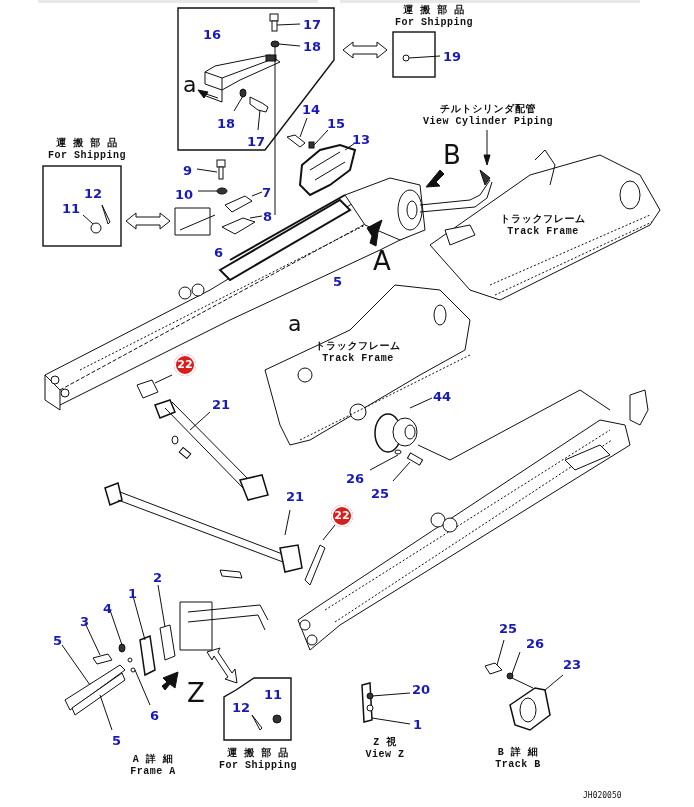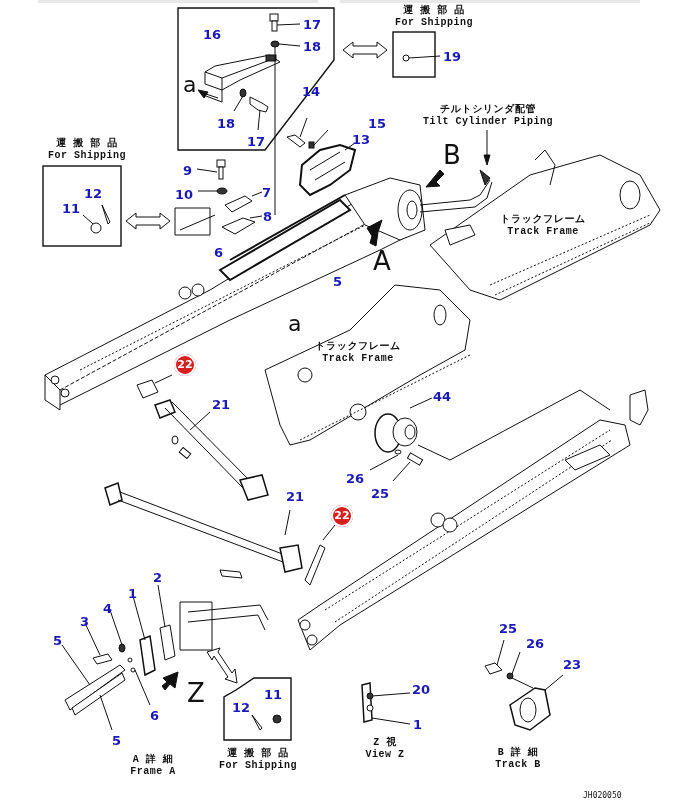--- a/index.html
+++ b/index.html
@@ -239,22 +239,22 @@
     <ellipse cx="528" cy="710" rx="8" ry="12" fill="#fff"></ellipse>
     <line x1="545" y1="690" x2="563" y2="675"></line>
   </g>
 </svg>
 
 <div class="lbl" style="left:203px;top:28px;">16</div>
 <div class="lbl" style="left:303px;top:18px;">17</div>
 <div class="lbl" style="left:303px;top:40px;">18</div>
 <div class="lbl" style="left:217px;top:117px;">18</div>
 <div class="lbl" style="left:247px;top:135px;">17</div>
-<div class="lbl" style="left:302px;top:85px;">14</div>
-<div class="lbl" style="left:327px;top:117px;margin-left:41px;">15</div>
+<div class="lbl" style="left:302px;top:103px;">14</div>
+<div class="lbl" style="left:327px;top:117px;">15</div>
 <div class="lbl" style="left:352px;top:133px;">13</div>
 <div class="lbl" style="left:183px;top:164px;">9</div>
 <div class="lbl" style="left:175px;top:188px;">10</div>
 <div class="lbl" style="left:262px;top:186px;">7</div>
 <div class="lbl" style="left:263px;top:210px;">8</div>
 <div class="lbl" style="left:214px;top:246px;">6</div>
 <div class="lbl" style="left:333px;top:275px;">5</div>
 <div class="lbl" style="left:84px;top:187px;">12</div>
 <div class="lbl" style="left:62px;top:202px;">11</div>
 <div class="lbl" style="left:443px;top:50px;">19</div>
@@ -294,21 +294,21 @@
 <div class="cap" style="left:391px;top:5px;width:86px;">
   <div>運 搬 部 品</div>
   <div>For Shipping</div>
 </div>
 <div class="cap" style="left:215px;top:748px;width:86px;">
   <div>運 搬 部 品</div>
   <div>For Shipping</div>
 </div>
 <div class="cap" style="left:418px;top:104px;width:140px;">
   <div>チルトシリンダ配管</div>
-  <div>Tilt Cylinder Piping</div>
+  <div>View Cylinder Piping</div>
 </div>
 <div class="cap" style="left:498px;top:214px;width:90px;">
   <div>トラックフレーム</div>
   <div>Track Frame</div>
 </div>
 <div class="cap" style="left:313px;top:341px;width:90px;">
   <div>トラックフレーム</div>
   <div>Track Frame</div>
 </div>
 <div class="cap" style="left:118px;top:754px;width:70px;">

